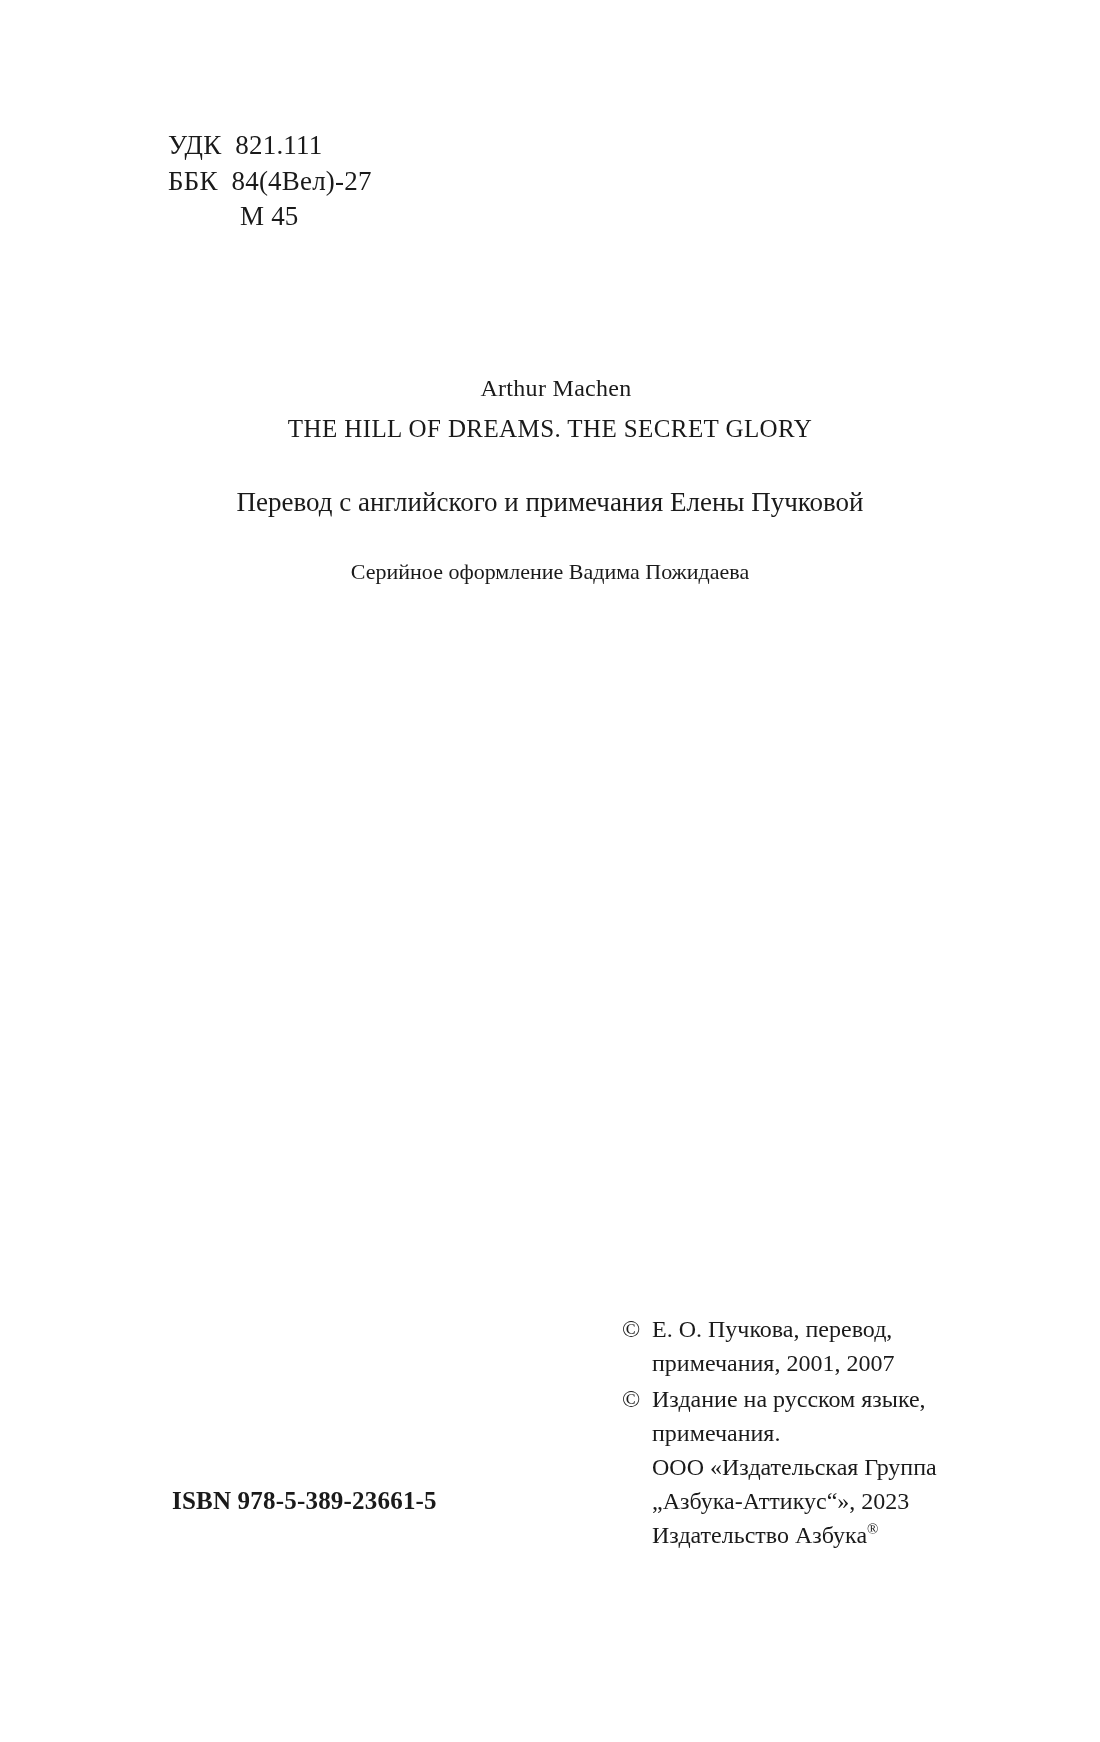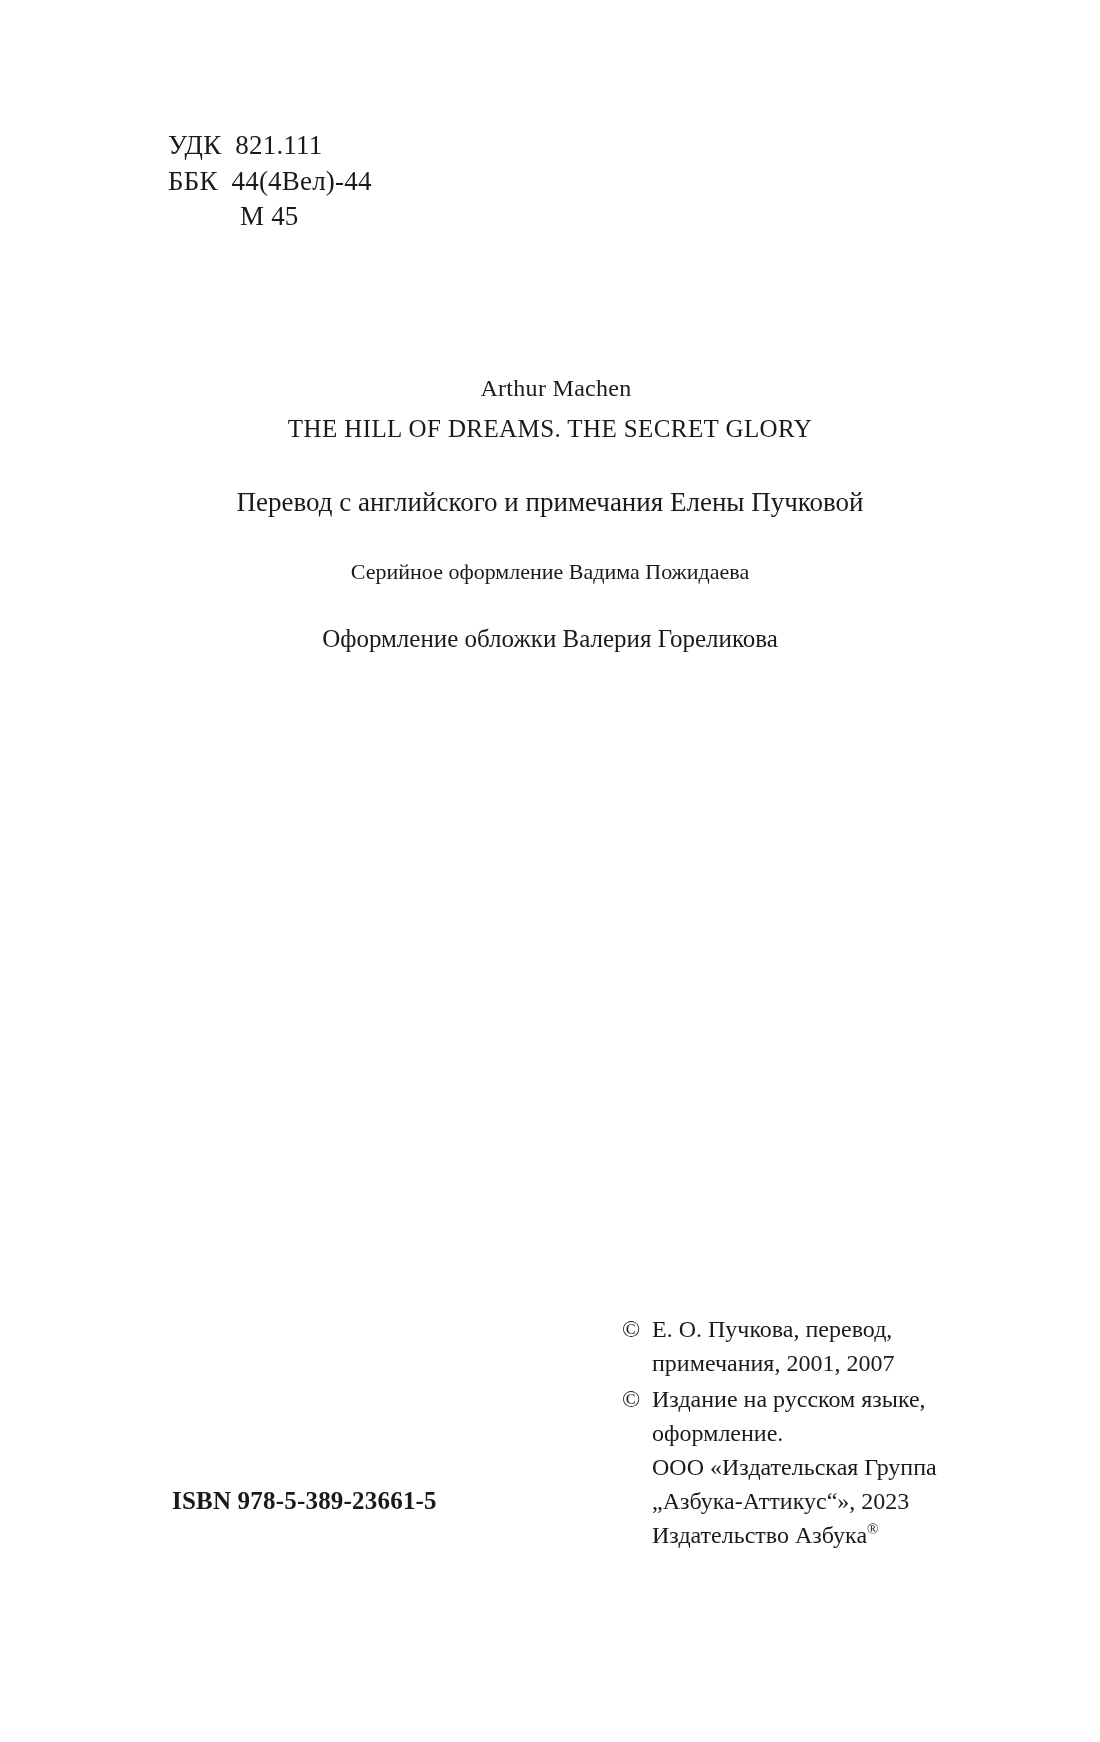--- a/index.html
+++ b/index.html
@@ -109,47 +109,46 @@
     letter-spacing: 0.2px;
   }
 </style>
 </head>
 <body>
 
 <div class="page">
 
   <div class="classification">
     <span class="row">УДК  821.111</span>
-    <span class="row">ББК  44(4Вел)-44</span>
+    <span class="row">ББК  84(4Вел)-27</span>
     <span class="row indent">М 45</span>
   </div>
 
   <div class="credits">
     <div class="author">Arthur Machen</div>
     <div class="work-title">THE HILL OF DREAMS. THE SECRET GLORY</div>
     <div class="translator">Перевод с английского и примечания Елены Пучковой</div>
     <div class="series-design">Серийное оформление Вадима Пожидаева</div>
-    <div class="cover-design">Оформление обложки Валерия Гореликова</div>
   </div>
 
   <div class="copyright">
 
     <div class="entry">
       <span class="mark">©</span>
       <span class="entry-text">
         <span>Е. О. Пучкова, перевод,</span><br>
         <span>примечания, 2001, 2007</span>
       </span>
     </div>
 
     <div class="entry">
       <span class="mark">©</span>
       <span class="entry-text">
         <span>Издание на русском языке,</span><br>
-        <span>оформление.</span><br>
+        <span>примечания.</span><br>
         <span>ООО «Издательская Группа</span><br>
         <span>„Азбука-Аттикус“», 2023</span><br>
         <span>Издательство Азбука</span><sup>®</sup>
       </span>
     </div>
 
   </div>
 
   <div class="isbn">ISBN 978-5-389-23661-5</div>
 

